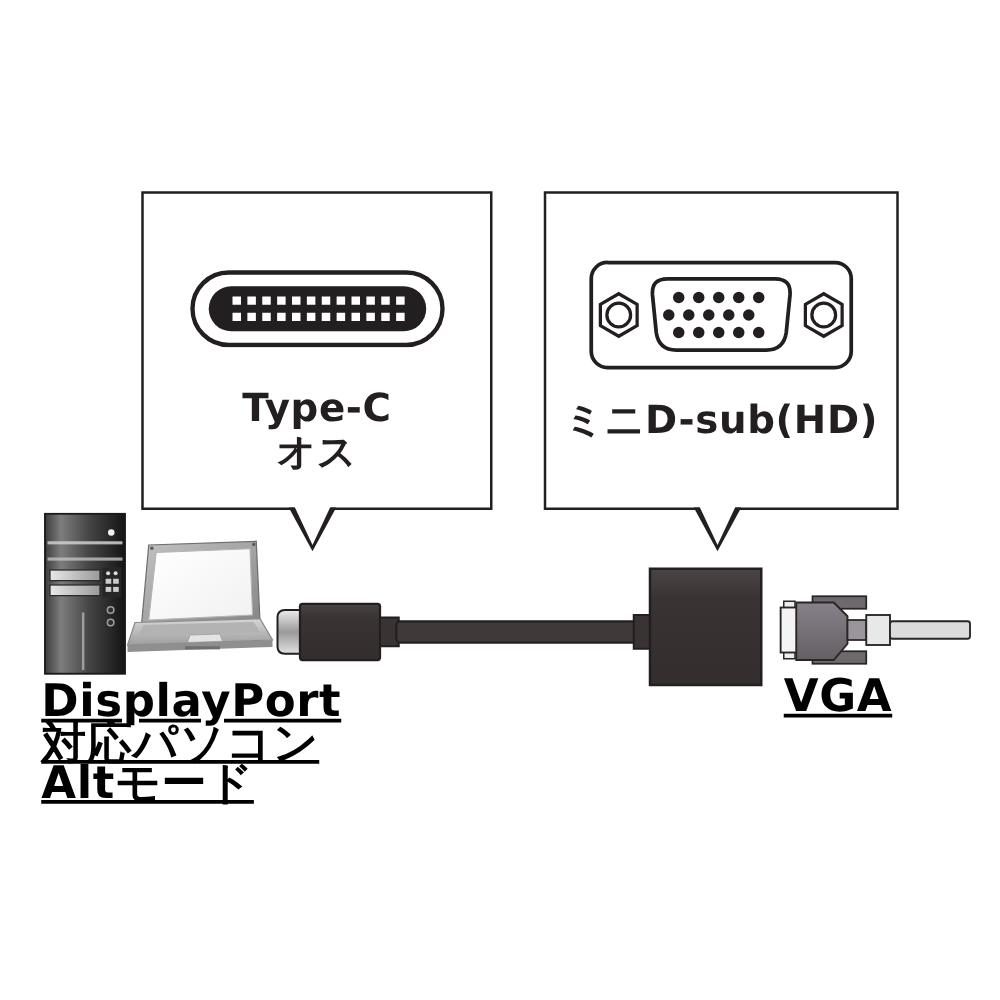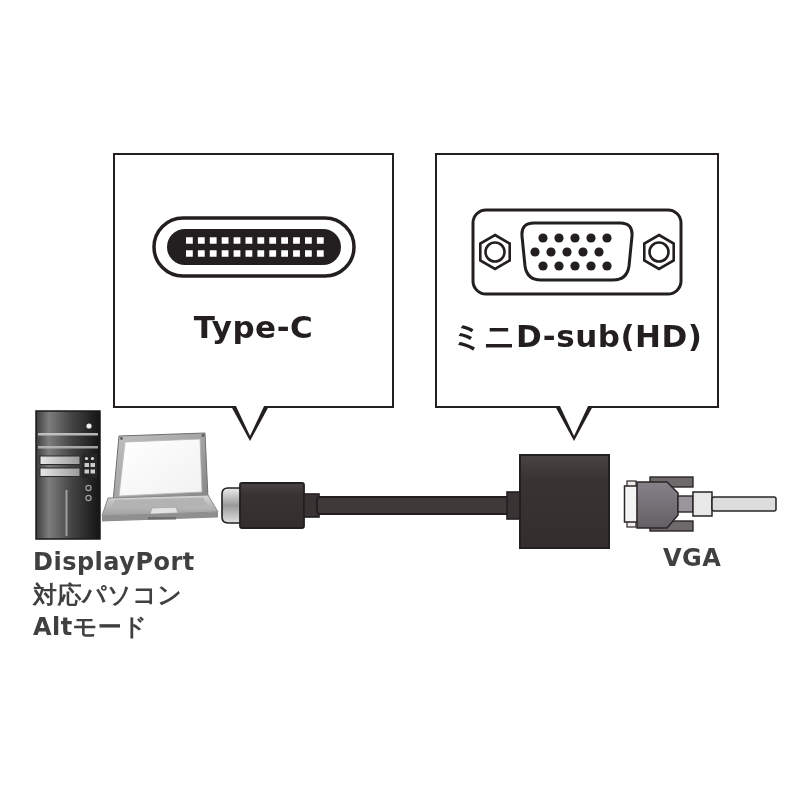--- a/index.html
+++ b/index.html
@@ -13,41 +13,42 @@
   .callout .art{position:absolute;left:0;right:0;text-align:center;}
   .callout .cap{
     position:absolute;left:0;right:0;text-align:center;
     font-size:31px;line-height:35px;font-weight:600;letter-spacing:0.5px;white-space:nowrap;
   }
   .tail-b{position:absolute;bottom:-35px;width:0;height:0;
     border-left:19px solid transparent;border-right:19px solid transparent;border-top:35px solid #231f20;}
   .tail-f{position:absolute;bottom:-30px;width:0;height:0;
     border-left:15px solid transparent;border-right:15px solid transparent;border-top:32px solid #ffffff;}
   .caption{
-    position:absolute;font-size:24px;line-height:32.5px;font-weight:600;letter-spacing:0.5px;
-    color:#404040;white-space:nowrap;
+    position:absolute;font-size:36px;line-height:32.5px;font-weight:600;letter-spacing:0.5px;
+    color:#000000;white-space:nowrap;text-decoration:underline;
   }
   .abs{position:absolute;}
 </style>
 </head>
 <body>
 
 <div class="canvas">
 
   <div class="callout" style="left:113px;top:153px;width:281px;height:255px;">
     <div class="art" style="top:61px;">
       <svg width="204" height="62" viewBox="0 0 204 62">
         <rect x="2" y="2" width="200" height="58" rx="29" fill="#ffffff" stroke="#231f20" stroke-width="3.5"></rect>
         <rect x="15" y="13" width="174" height="36" rx="18" fill="#231f20"></rect>
         <line x1="34" y1="24.5" x2="172" y2="24.5" stroke="#ffffff" stroke-width="6.5" stroke-dasharray="6.8 5.1"></line>
         <line x1="34" y1="37.5" x2="172" y2="37.5" stroke="#ffffff" stroke-width="6.5" stroke-dasharray="6.8 5.1"></line>
       </svg>
     </div>
     <div class="cap" style="top:155px;text-align:center;">
       <div>Type-C</div>
+      <div>オス</div>
     </div>
     <div class="tail-b" style="left:116px;"></div>
     <div class="tail-f" style="left:120px;"></div>
   </div>
 
   <div class="callout" style="left:435px;top:153px;width:284px;height:255px;">
     <div class="art" style="top:53px;">
       <svg width="212" height="88" viewBox="0 0 212 88">
         <rect x="2" y="2" width="208" height="84" rx="13" fill="#ffffff" stroke="#231f20" stroke-width="3"></rect>
 
@@ -200,17 +201,17 @@
       <rect x="92" y="24" width="64" height="14" rx="2" fill="#dcdcdc" stroke="#2a2526" stroke-width="1.5"></rect>
     </svg>
   </div>
 
   <div class="caption" style="left:33px;top:546px;">
     <div>DisplayPort</div>
     <div>対応パソコン</div>
     <div>Altモード</div>
   </div>
 
-  <div class="caption" style="left:627px;top:542px;margin-left:36px;">
+  <div class="caption" style="left:627px;top:542px;">
     <div>VGA</div>
   </div>
 
 </div>
 
 </body></html>

